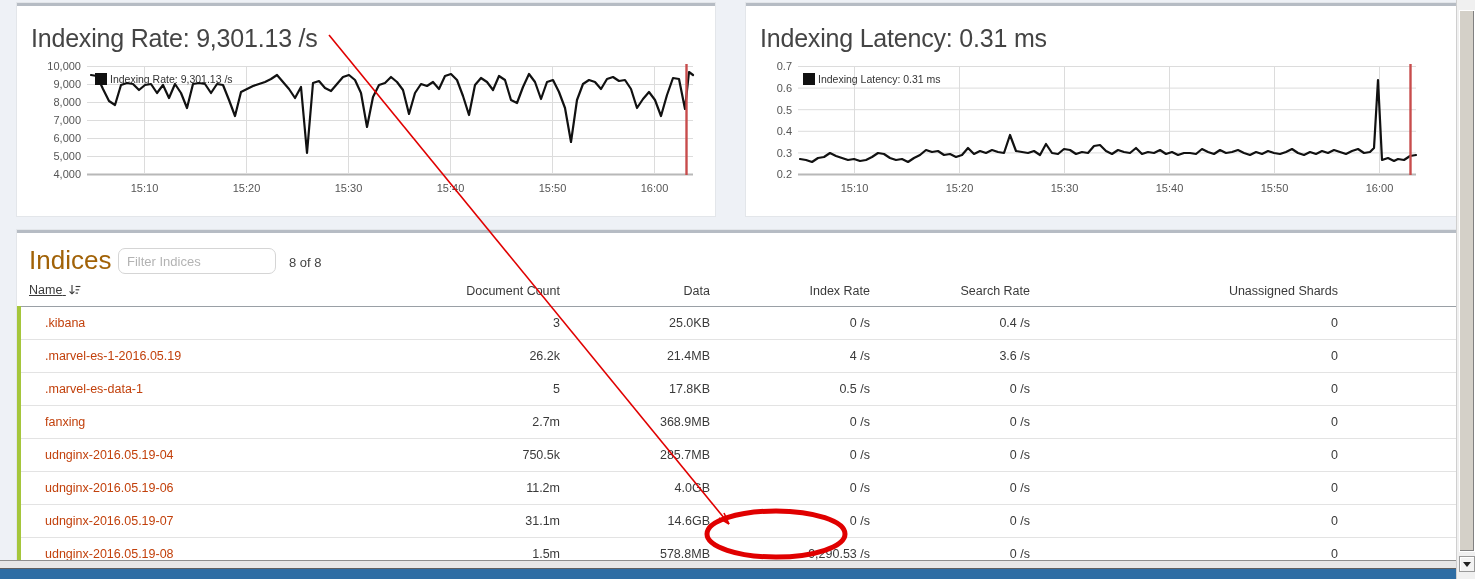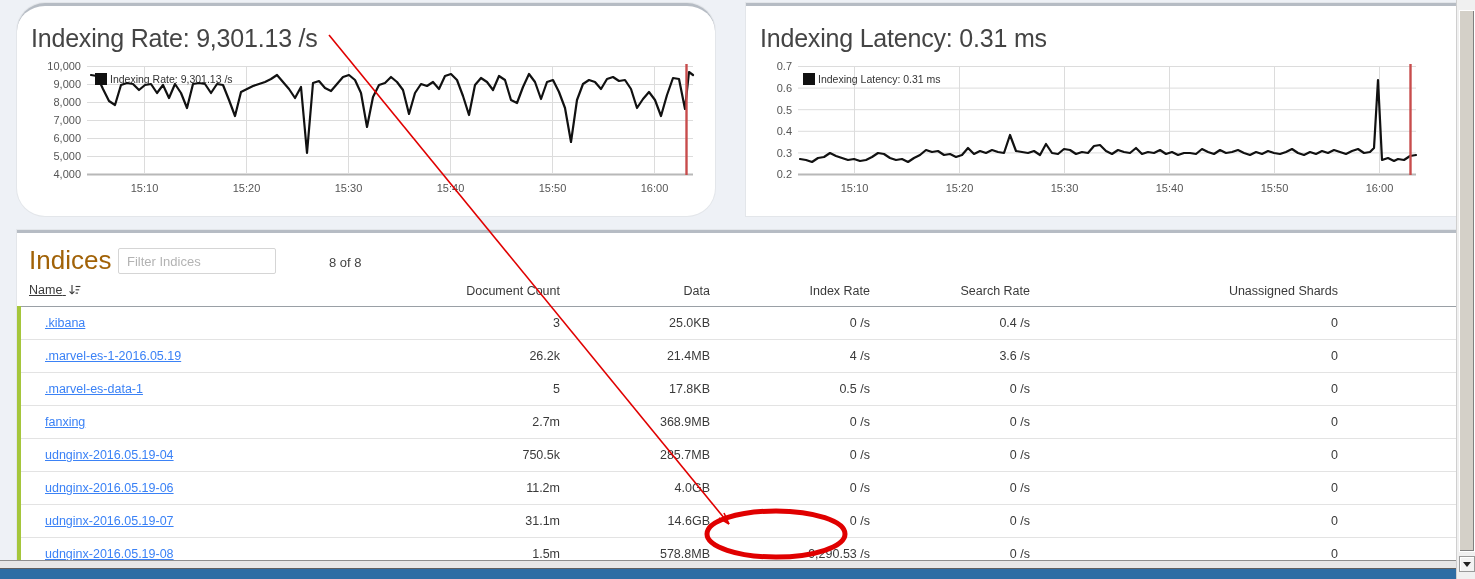--- a/index.html
+++ b/index.html
@@ -40,21 +40,21 @@
   .bottomgray{
     position:absolute;left:0;bottom:10px;width:1475px;height:8px;
     background:#e6e6e6;border-top:1px solid #8d8d8d;
   }
   
   .panel{
     position:absolute;background:#fff;
     border-top:3px solid #b6bcc4;
     box-shadow:0 0 0 1px #e3e6ea;
   }
-  #chart-panel-left{left:17px;top:3px;width:698px;height:210px;border-radius:28px;}
+  #chart-panel-left{left:17px;top:3px;width:698px;height:210px;}
   #chart-panel-right{left:746px;top:3px;width:710px;height:210px;}
   #indices-panel{left:17px;top:230px;width:1439px;height:335px;}
 
   .chart-title{
     position:absolute;left:14px;top:18px;
     font-size:25px;color:#444;font-weight:normal;letter-spacing:-0.2px;
     white-space:nowrap;
   }
   .plot{position:absolute;}
   .plot svg{display:block;}
@@ -62,49 +62,49 @@
   
   .indices-head{
     position:absolute;left:0;top:0;width:100%;height:48px;
   }
   .indices-title{
     position:absolute;left:12px;top:12px;
     font-size:26px;color:#a16207;font-weight:normal;
   }
   .filter-input{
     position:absolute;left:101px;top:15px;width:158px;height:26px;
-    border:1px solid #d5d5d5;border-radius:2px;background:#fff;
+    border:1px solid #d5d5d5;border-radius:7px;background:#fff;
     font-family:"Liberation Sans",sans-serif;font-size:13px;color:#737373;
     padding:0 8px;box-sizing:border-box;outline:none;
   }
   .filter-input::placeholder{color:#b3b3b3;}
   .count-label{
     position:absolute;left:272px;top:22px;
-    font-size:13px;color:#444;margin-left:40px;
+    font-size:13px;color:#444;
   }
   table.indices{
     position:absolute;left:0;top:47px;width:100%;
     border-collapse:collapse;font-size:12.5px;color:#3a3a3a;
   }
   table.indices th{
     font-weight:normal;color:#3a3a3a;font-size:12.5px;
     padding:3px 0 7px 0;border-bottom:1px solid #9aa0a6;
     text-align:right;white-space:nowrap;
   }
   table.indices th.c-name{text-align:left;padding-left:10px;text-decoration:underline;}
   table.indices td{
     padding:9px 0;border-bottom:1px solid #e3e3e3;
     text-align:right;white-space:nowrap;color:#3a3a3a;
   }
   table.indices td.c-name{
     text-align:left;padding-left:24px;
     border-left:4px solid #a5c63b;
   }
   table.indices tr:last-child td{border-bottom:1px solid #eab308;}
-  .idx-link{color:#3b82f6;text-decoration:underline;cursor:pointer;}
+  .idx-link{color:#c2410c;cursor:pointer;}
   .c-name{width:390px;}
   .c-doc{width:125px;}
   .c-data{width:150px;}
   .c-index{width:160px;}
   .c-search{width:160px;}
   .c-unassigned{width:auto;padding-right:118px !important;}
   .sort-icon{display:inline-block;margin-left:3px;vertical-align:-2px;}
 
   
   .annot{position:absolute;left:0;top:0;width:1475px;height:579px;pointer-events:none;}

